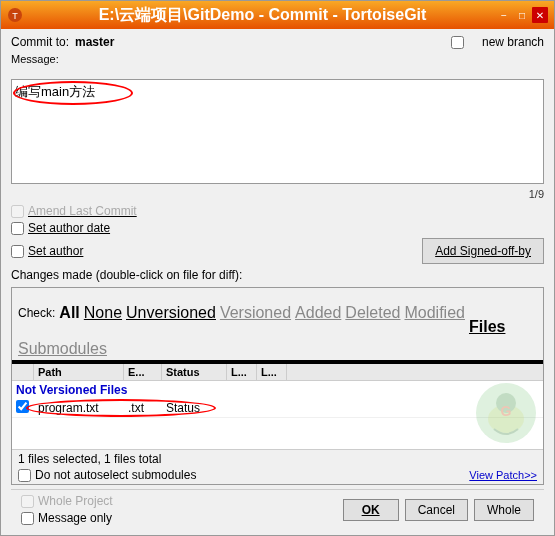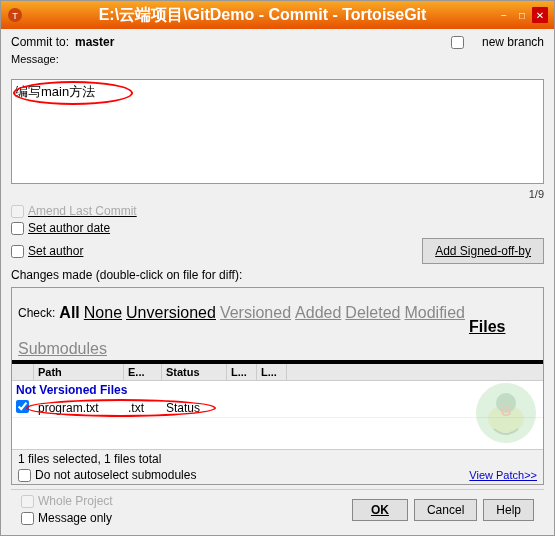--- a/index.html
+++ b/index.html
@@ -436,17 +436,17 @@
           <span class="label disabled-label">Whole Project</span>
         </div>
         <div class="option-row">
           <input type="checkbox" class="checkbox-input" style="">
           <span class="label">Message only</span>
         </div>
       </div>
       <div class="footer-buttons">
         <button class="ok-btn">OK</button>
         <button class="cancel-btn">Cancel</button>
-        <button class="help-btn">Help</button>
+        <button class="help-btn">Whole</button>
       </div>
     </div>
   </div>
 </div>
 
 </body></html>

